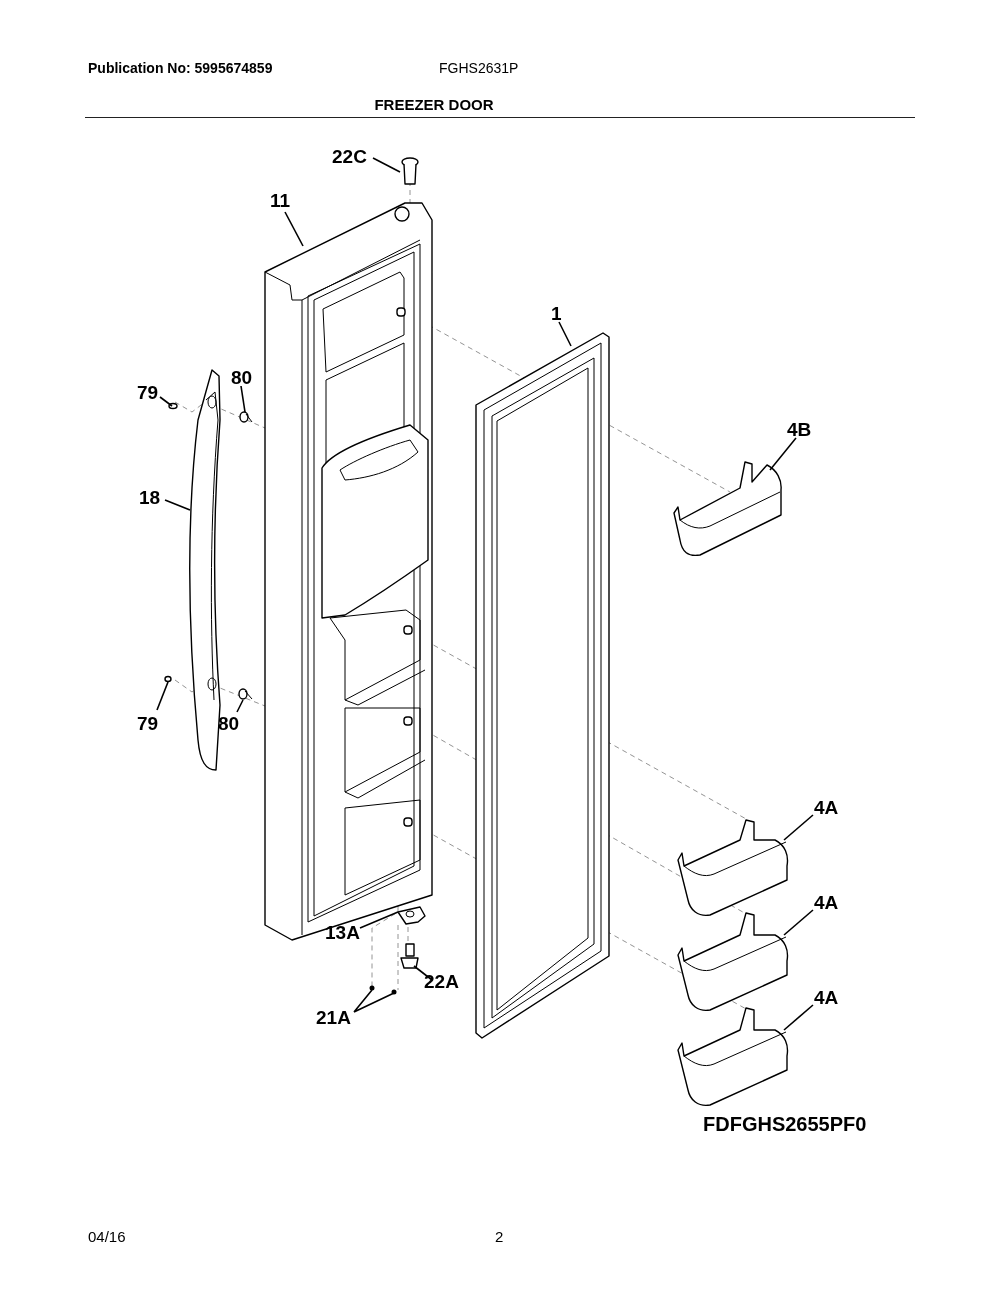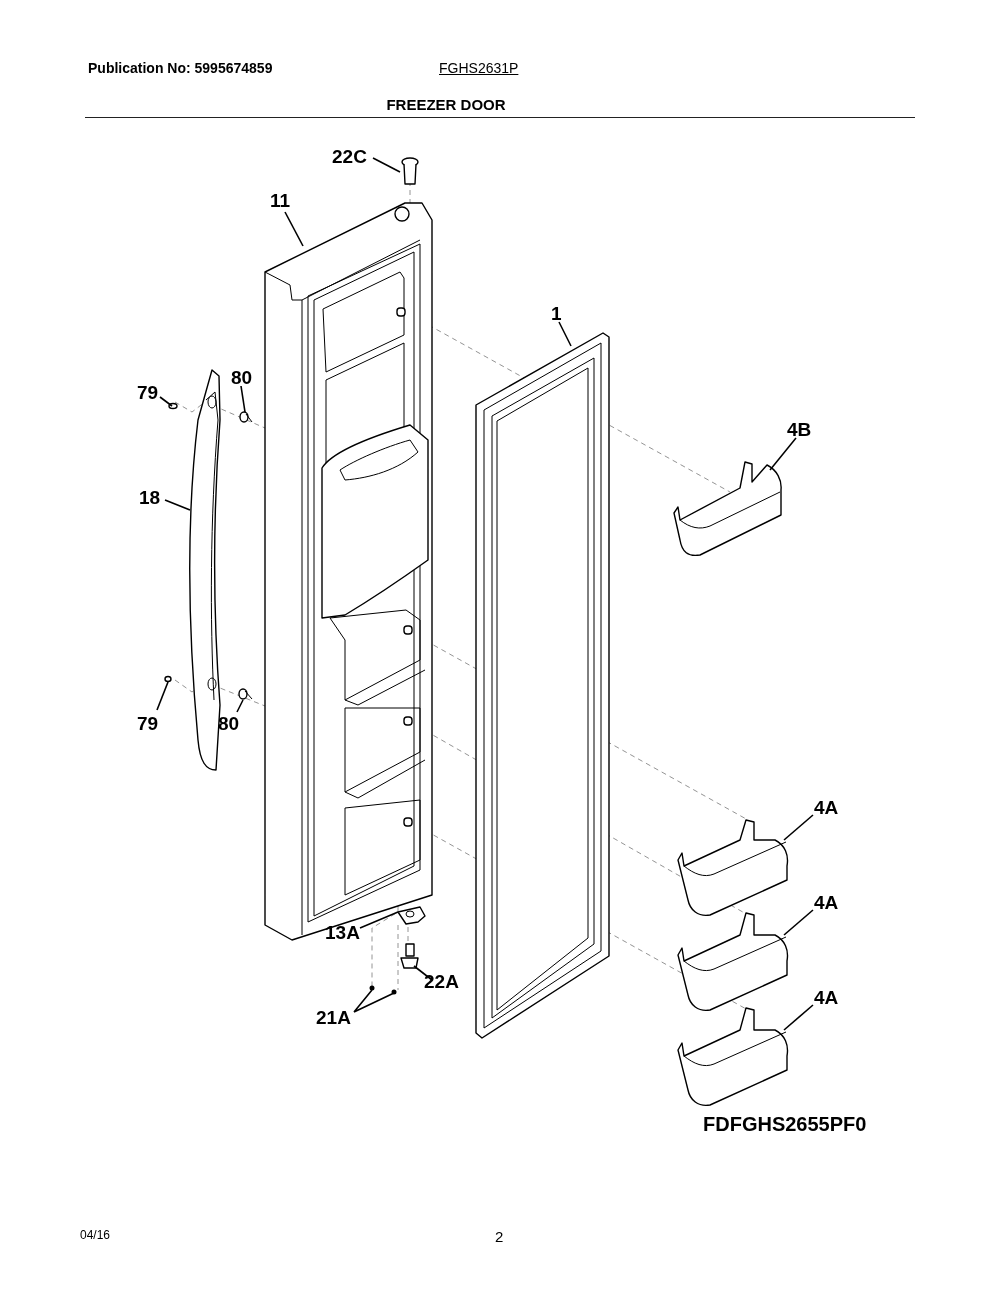--- a/index.html
+++ b/index.html
@@ -1,23 +1,23 @@
 <!DOCTYPE html>
 <html><head>
 <meta charset="utf-8">
 <style>
   html, body { margin: 0; padding: 0; background: #ffffff; }
   body { width: 1000px; height: 1294px; position: relative; overflow: hidden;
          font-family: "Liberation Sans", sans-serif; color: #000; }
   .hdr { position: absolute; font-size: 14px; }
   #pub { left: 88px; top: 60px; font-weight: bold; }
-  #model { left: 439px; top: 60px; text-decoration: underline; }
-  #title { left: 12px; width: 868px; top: 96px; text-align: center; font-weight: bold; font-size: 15px; }
+  #model { left: 439px; top: 60px; }
+  #title { left: 0; width: 868px; top: 96px; text-align: center; font-weight: bold; font-size: 15px; }
   #rule { position: absolute; left: 85px; width: 830px; top: 117px; height: 0; border-top: 1.5px solid #222; }
-  #footer-date { position: absolute; left: 80px; top: 1228px; font-size: 12px; }
+  #footer-date { position: absolute; left: 88px; top: 1228px; font-size: 15px; }
   #footer-page { position: absolute; left: 495px; top: 1228px; font-size: 15px; }
   svg#diagram { position: absolute; left: 0; top: 0; }
   .lbl { font-family: "Liberation Sans", sans-serif; font-weight: bold; font-size: 19px; fill: #000; }
   .code { font-family: "Liberation Sans", sans-serif; font-weight: bold; font-size: 20px; fill: #000; }
   .part { fill: #fff; stroke: #000; stroke-width: 1.4; stroke-linejoin: round; }
   .thin { fill: none; stroke: #000; stroke-width: 1; }
   .leader { fill: none; stroke: #000; stroke-width: 1.6; }
   .dash { fill: none; stroke: #888; stroke-width: 0.9; stroke-dasharray: 5 4; }
 </style>
 </head>

